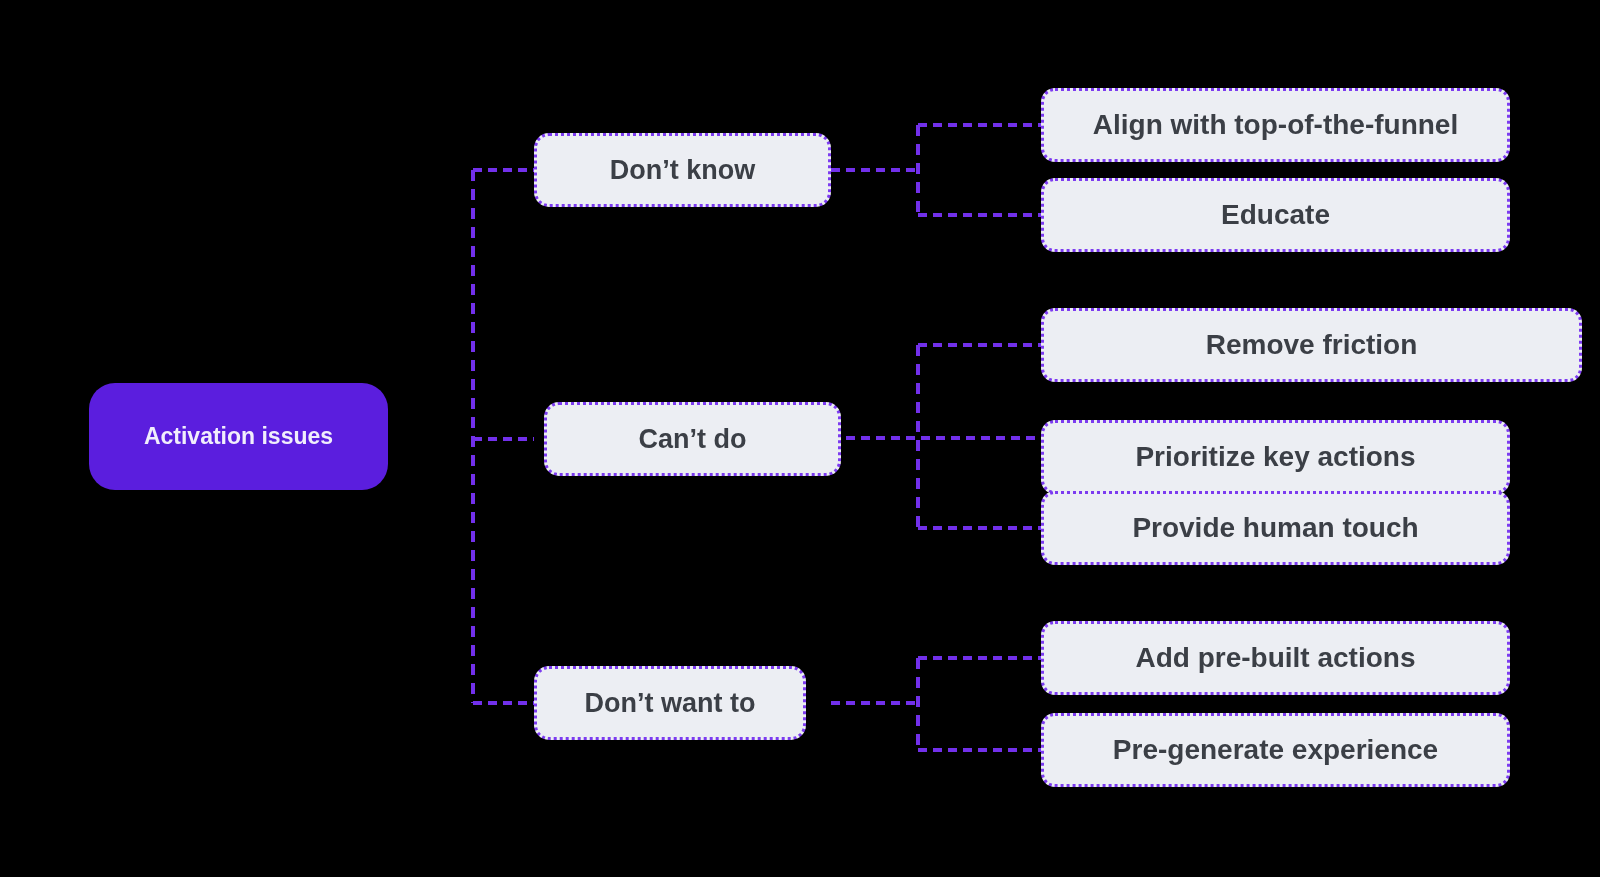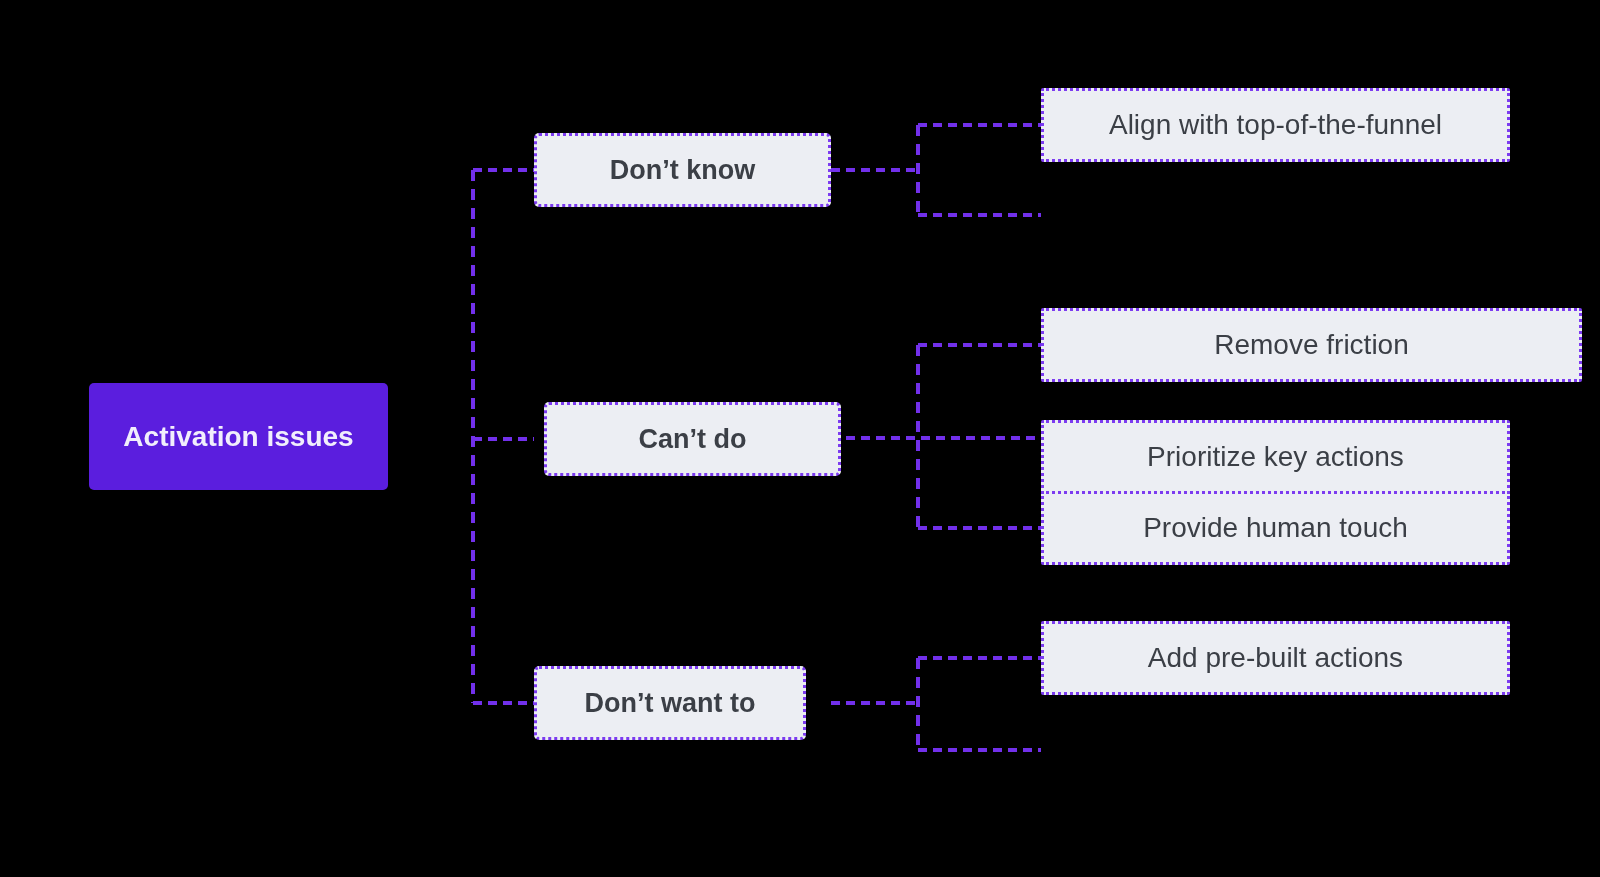--- a/index.html
+++ b/index.html
@@ -23,37 +23,37 @@
   .edge-h{stroke-dasharray:9 6;}
   .edge-v{stroke-dasharray:11 8;}
   .node{
     position:absolute;
     display:flex;align-items:center;justify-content:center;
     box-sizing:border-box;
     text-align:center;
   }
   .node-root{
     background:var(--root-fill);
-    border-radius:5px;
+    border-radius:26px;
     color:var(--root-text);
-    font-size:28px;font-weight:700;
+    font-size:23px;font-weight:700;
   }
   .node-branch{
     background:var(--node-fill);
     border:3px dotted var(--node-border);
-    border-radius:5px;
+    border-radius:15px;
     color:var(--node-text);
     font-size:27px;font-weight:700;
   }
   .node-leaf{
     background:var(--node-fill);
     border:3px dotted var(--node-border);
-    border-radius:2px;
+    border-radius:14px;
     color:var(--node-text);
-    font-size:28px;font-weight:400;
+    font-size:28px;font-weight:700;
   }
 </style>
 </head>
 <body>
 
 <div class="canvas">
 
   <svg class="edges" viewBox="0 0 1600 877" xmlns="http://www.w3.org/2000/svg">
 
     <path class="edge edge-v" d="M473 170 V703"></path>
@@ -87,28 +87,34 @@
   <div class="node node-branch" style="left:544px;top:402px;width:297px;height:74px">
     <span>Can’t do</span>
   </div>
   <div class="node node-branch" style="left:534px;top:666px;width:272px;height:74px">
     <span>Don’t want to</span>
   </div>
 
   <div class="node node-leaf" style="left:1041px;top:88px;width:469px;height:74px">
     <span>Align with top-of-the-funnel</span>
   </div>
+  <div class="node node-leaf" style="left:1041px;top:178px;width:469px;height:74px">
+    <span>Educate</span>
+  </div>
 
   <div class="node node-leaf" style="left:1041px;top:308px;width:541px;height:74px">
     <span>Remove friction</span>
   </div>
   <div class="node node-leaf" style="left:1041px;top:420px;width:469px;height:74px">
     <span>Prioritize key actions</span>
   </div>
   <div class="node node-leaf" style="left:1041px;top:491px;width:469px;height:74px">
     <span>Provide human touch</span>
   </div>
 
   <div class="node node-leaf" style="left:1041px;top:621px;width:469px;height:74px">
     <span>Add pre-built actions</span>
   </div>
+  <div class="node node-leaf" style="left:1041px;top:713px;width:469px;height:74px">
+    <span>Pre-generate experience</span>
+  </div>
 
 </div>
 
 </body></html>

